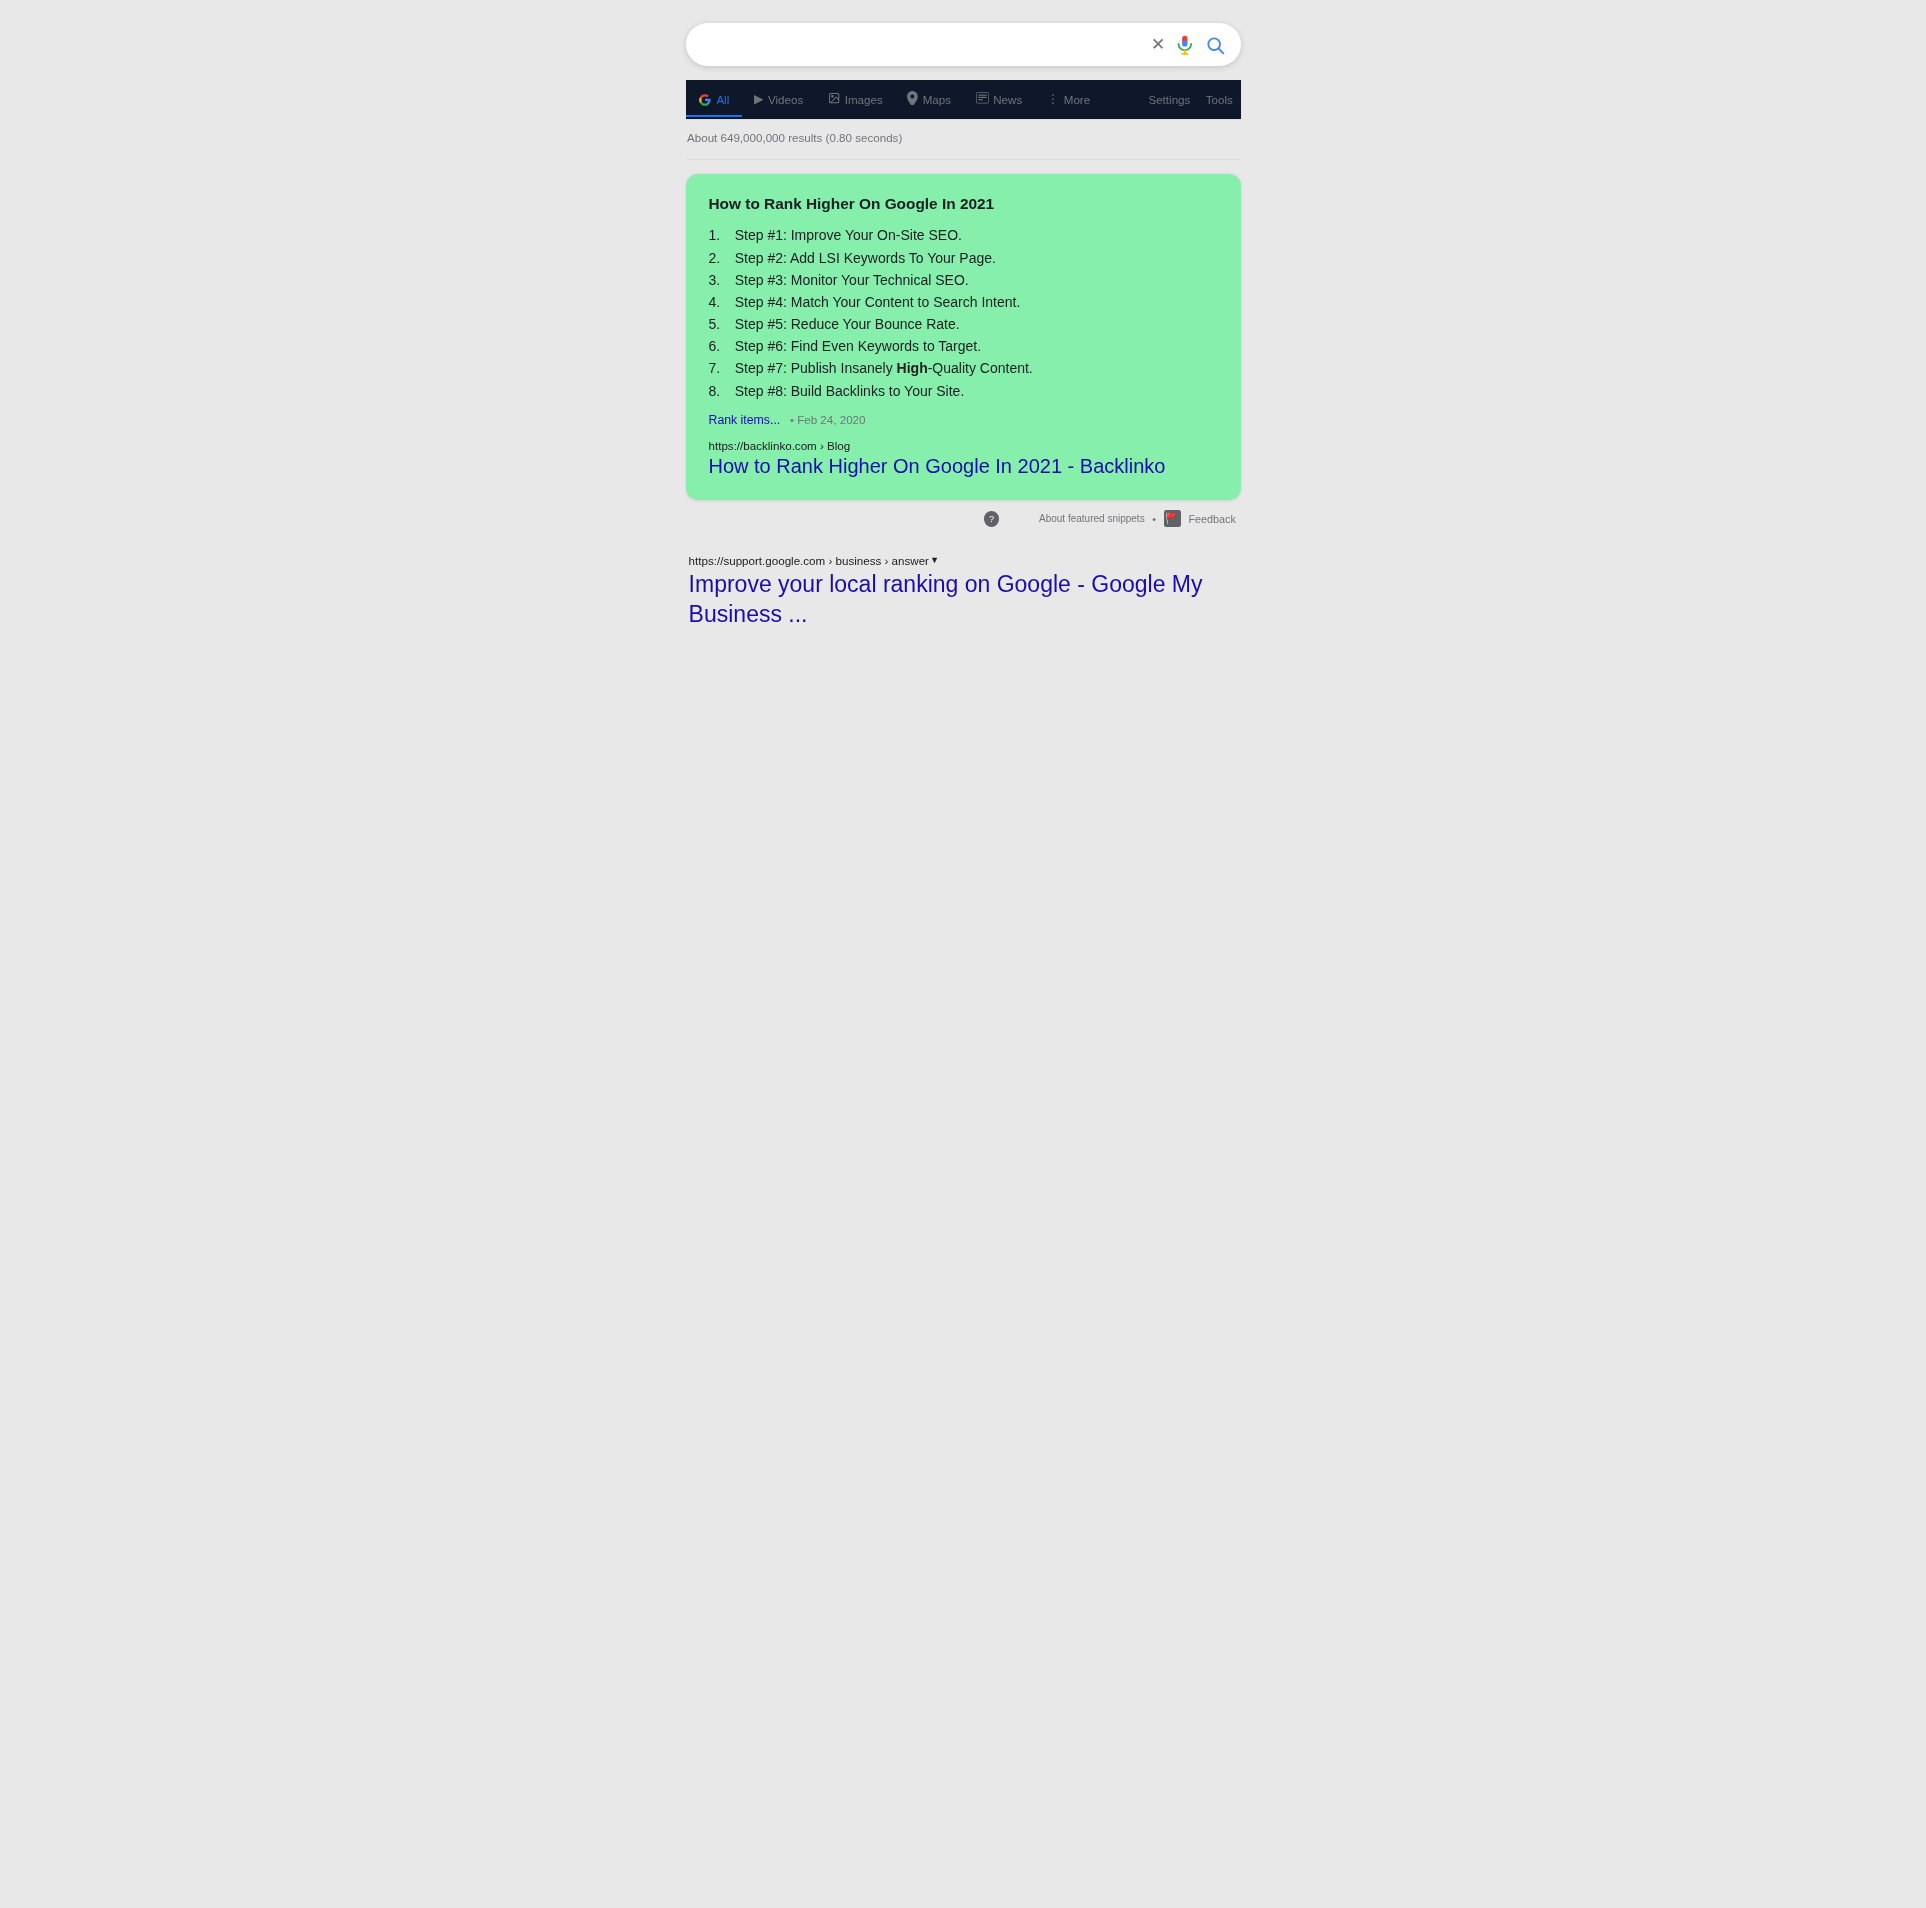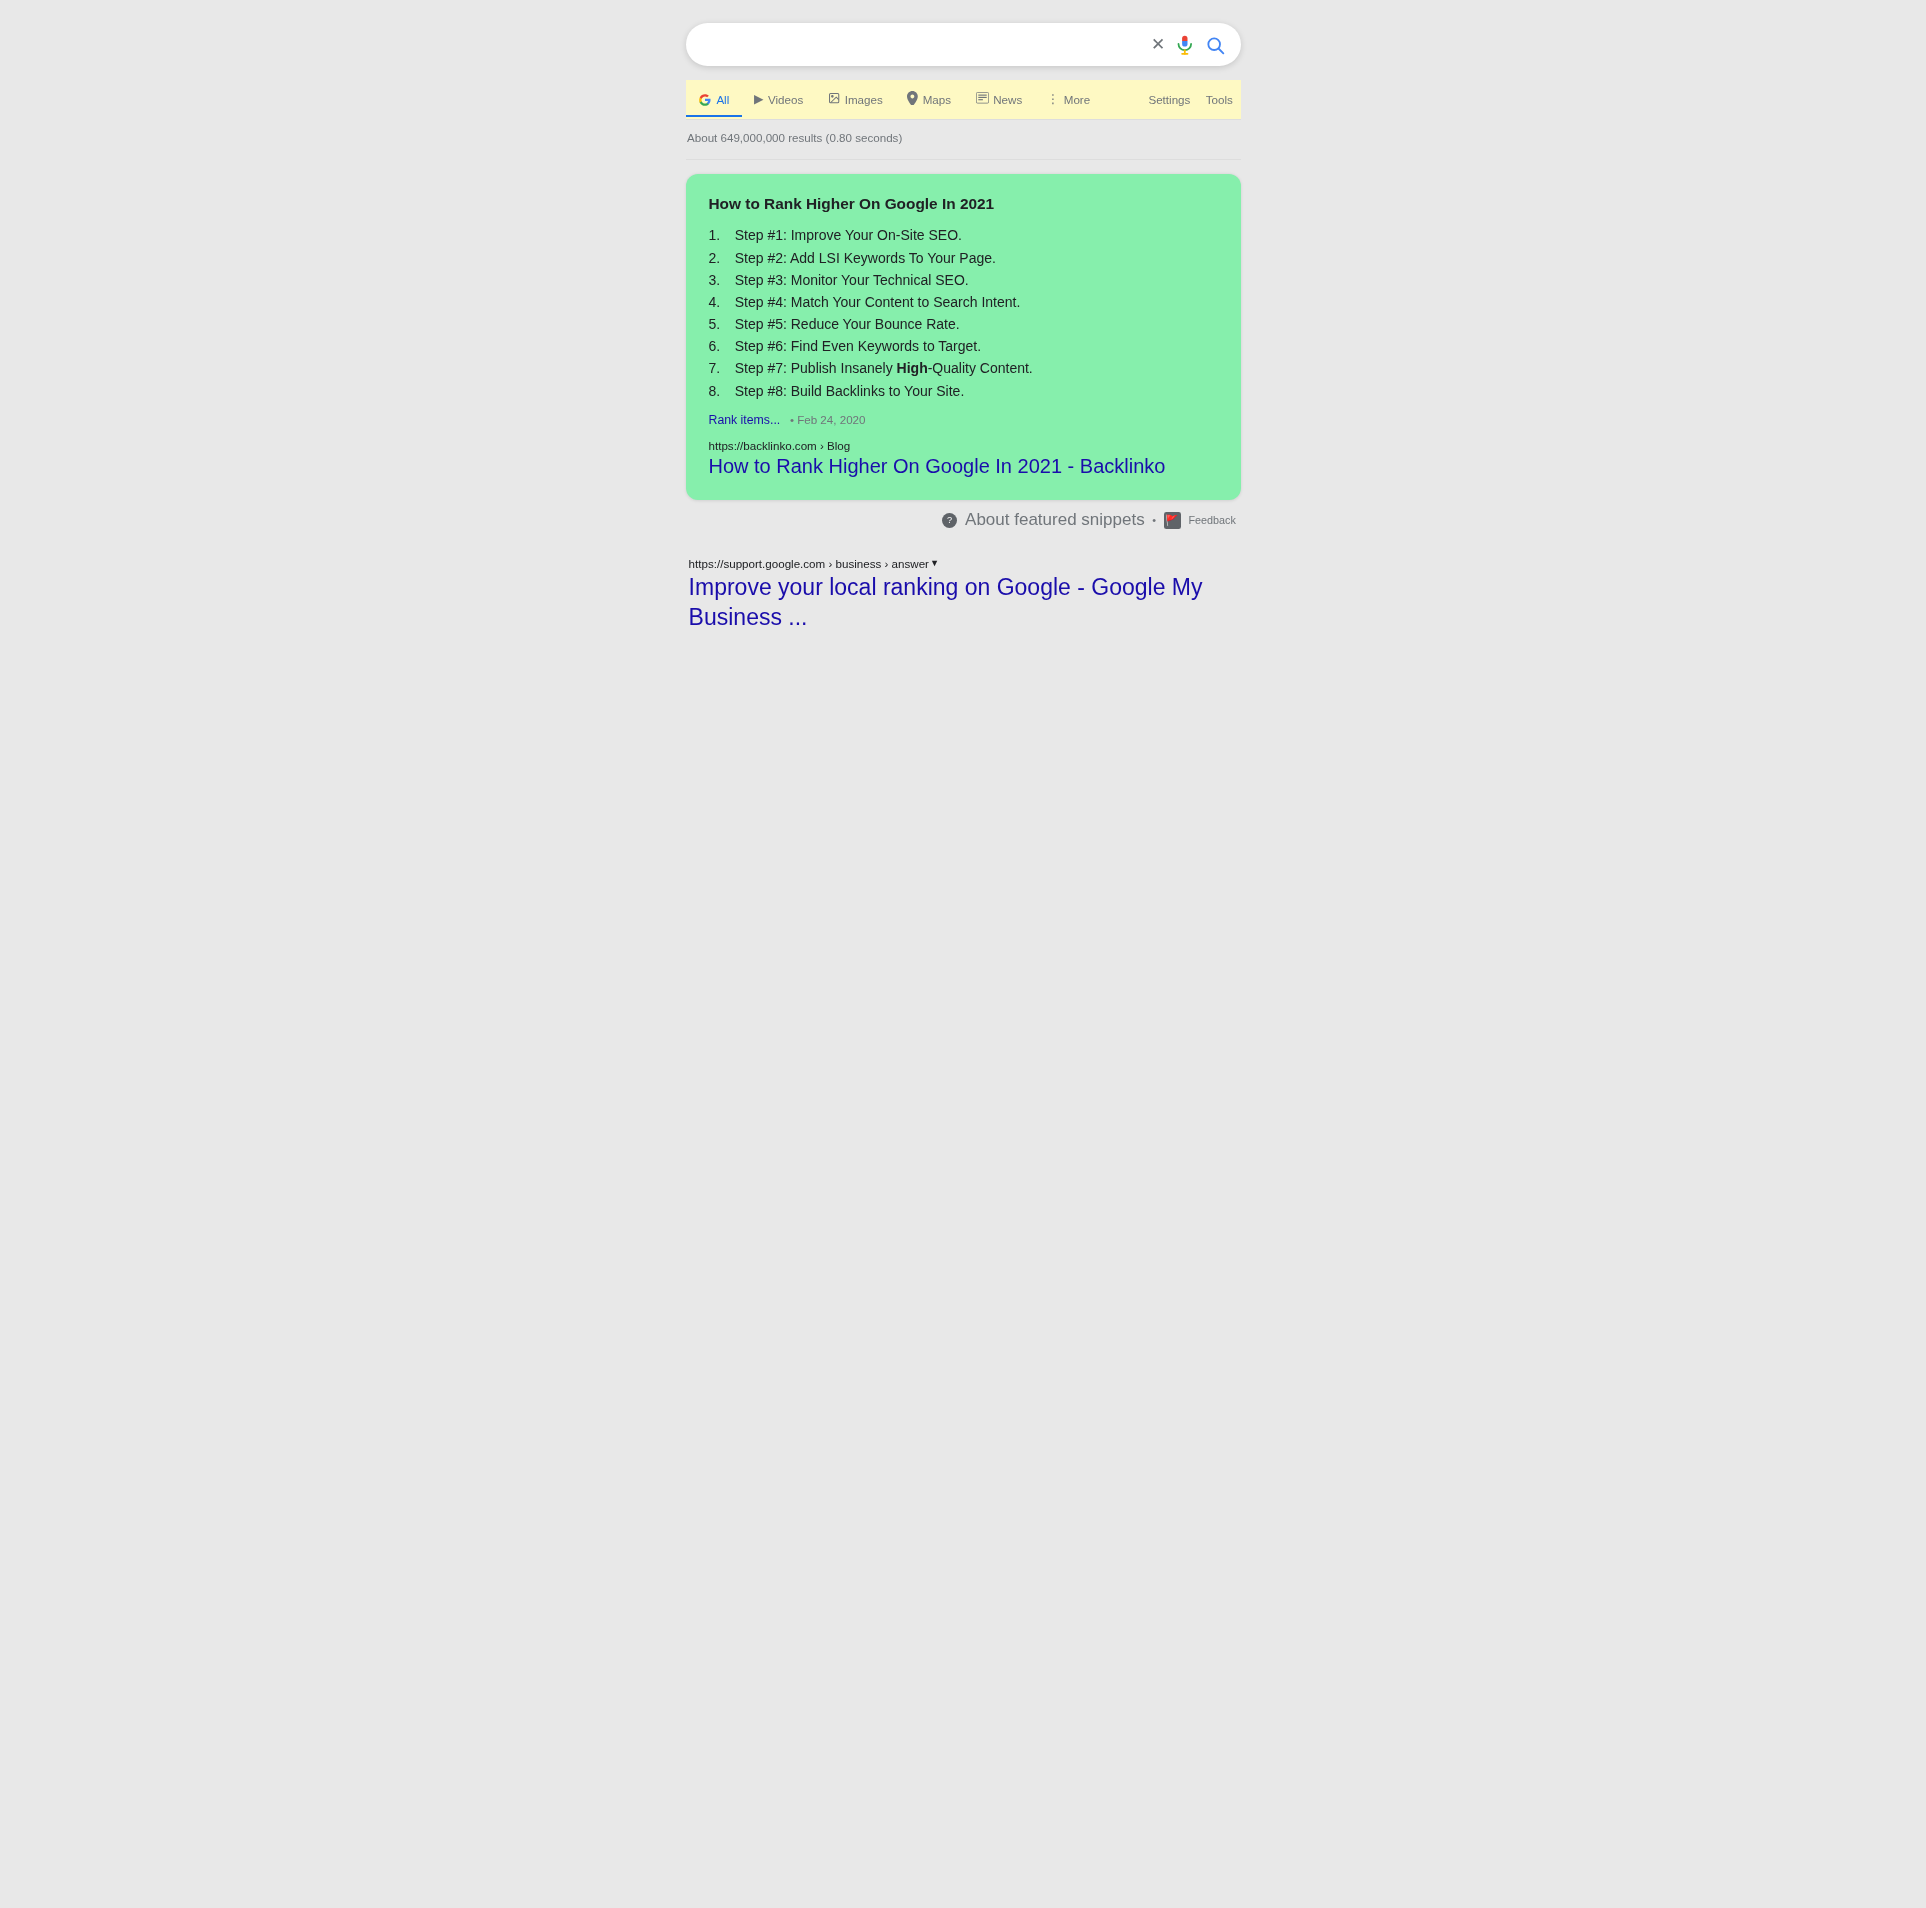--- a/index.html
+++ b/index.html
@@ -53,21 +53,21 @@
     }
 
     
     .nav-tabs {
       display: flex;
       align-items: center;
       gap: 0;
       border-bottom: 0.8px solid #ddd;
       margin-bottom: 10.8px;
       padding-bottom: 0;
-      background: #fef9c3;
+      background: #0f172a;
     }
     .nav-tab {
       display: flex;
       align-items: center;
       gap: 4.6px;
       padding: 10.8px 12.3px;
       font-size: 11.6px;
       color: #70757a;
       cursor: pointer;
       white-space: nowrap;
@@ -379,21 +379,21 @@
       <a class="more-items" href="#">Rank items...</a>
       <span class="snippet-date">• <span>Feb 24, 2020</span></span>
     </div>
 
     <div class="snippet-url">https://backlinko.com › Blog</div>
     <a class="snippet-link" href="#">How to Rank Higher On Google In 2021 - Backlinko</a>
   </div>
 
   <div class="about-snippet-bar">
     <span class="about-icon">?</span>
-    <a href="#" style="color:#70757a;text-decoration:none;font-size:17px;">About featured snippets</a>
+    <a href="#" style="color:#70757a;text-decoration:none;font-size:10px;margin-left:32px;">About featured snippets</a>
     <span class="dot">•</span>
     <span class="feedback-icon">🚩</span>
     <a href="#" style="color:#70757a;text-decoration:none;font-size:10.8px;">Feedback</a>
   </div>
 
   <div class="second-result">
     <div class="result-url-row">
       <span>https://support.google.com › business › answer</span>
       <span class="dropdown-arrow">▼</span>
     </div>

